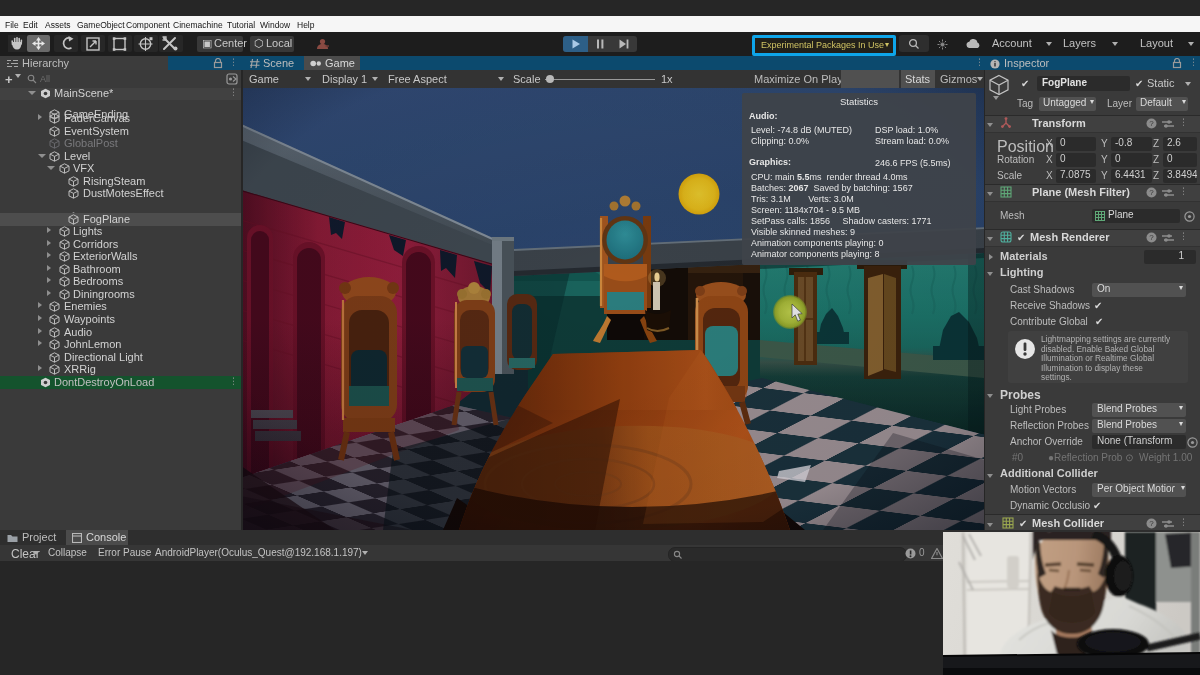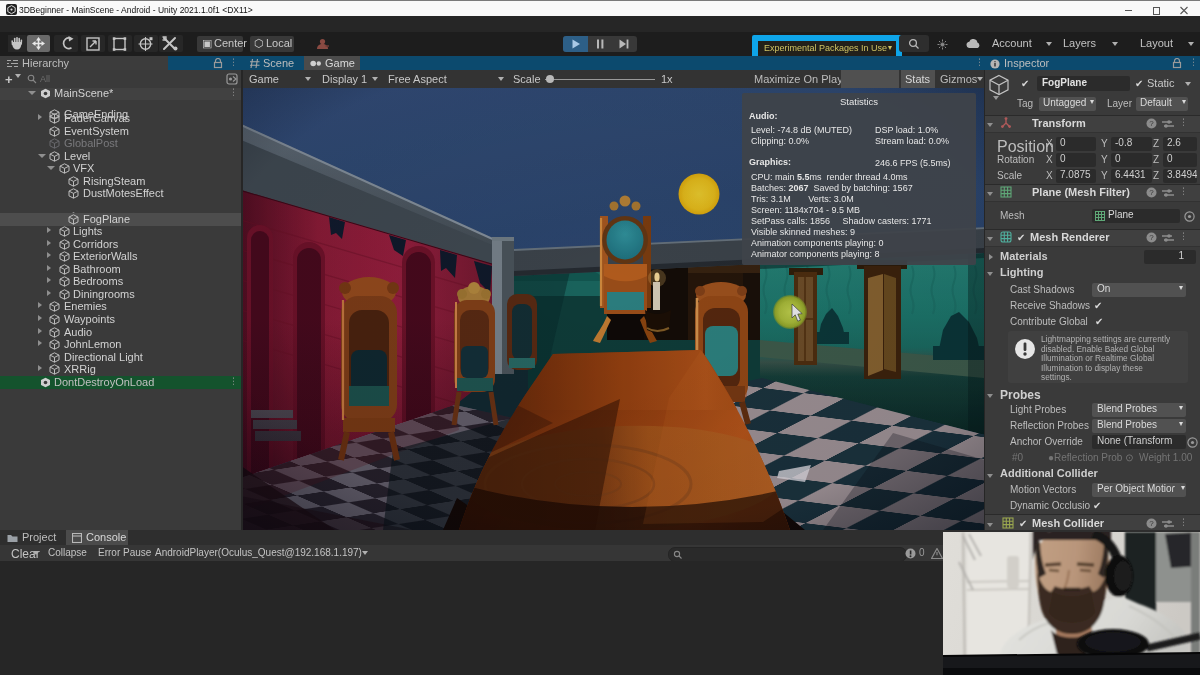--- a/index.html
+++ b/index.html
@@ -31,34 +31,32 @@
 .ifield{position:absolute;background:#2b2b2b;border-radius:2px;color:#cfcfcf;font-size:10px;}
 .idrop{position:absolute;background:#515151;border-radius:2px;color:#dadada;font-size:10px;}
 .bold{font-weight:bold;}
 .chk{position:absolute;color:#d8d8d8;font-size:10px;}
 
 #console{left:0;top:530px;width:1200px;height:127px;background:#262626;}
 </style></head>
 <body>
 <div id="stage">
 
-<div class="abs" id="titlebar">
- <svg class="abs" style="left:6px;top:3px" width="11" height="11" viewBox="0 0 11 11">
-        <rect x="0" y="0" width="11" height="11" rx="2" fill="#222"></rect>
-        <path d="M5.5 1.6 9.2 3.7 9.2 7.6 5.5 9.7 1.8 7.6 1.8 3.7Z" fill="none" stroke="#ddd" stroke-width="1"></path>
-        <circle cx="5.5" cy="5.6" r="1.1" fill="#ddd"></circle>
-      </svg>
- <div class="abs txt t">3DBeginner - MainScene - Android - Unity 2021.1.0f1 &lt;DX11&gt;</div>
- <div class="abs" style="left:1125px;top:9px;width:7px;height:1px;background:#555"></div>
- <div class="abs" style="left:1153px;top:6px;width:5px;height:6px;border:1px solid #555"></div>
- <svg class="abs" style="left:1180px;top:5px" width="8" height="9">
-        <path d="M0.5 1 L7.5 8 M7.5 1 L0.5 8" stroke="#555" stroke-width="1.1"></path>
-      </svg>
-</div>
-
+
+<div class="abs" id="menubar">
+ <div class="mitem" style="left:5px">File</div>
+ <div class="mitem" style="left:23px">Edit</div>
+ <div class="mitem" style="left:45px">Assets</div>
+ <div class="mitem" style="left:77px">GameObject</div>
+ <div class="mitem" style="left:126px">Component</div>
+ <div class="mitem" style="left:173px">Cinemachine</div>
+ <div class="mitem" style="left:227px">Tutorial</div>
+ <div class="mitem" style="left:260px">Window</div>
+ <div class="mitem" style="left:297px">Help</div>
+</div>
 
 <div class="abs" id="toolbar">
  <svg class="abs" style="left:8px;top:3px" width="330" height="18" viewBox="0 0 330 18">
   <rect x="-3" y="0" width="22" height="17" rx="2" fill="#272727"></rect>
   <rect x="46" y="0" width="24" height="17" rx="2" fill="#272727"></rect>
   <rect x="73" y="0" width="24" height="17" rx="2" fill="#272727"></rect>
   <rect x="100" y="0" width="24" height="17" rx="2" fill="#272727"></rect>
   <rect x="126" y="0" width="24" height="17" rx="2" fill="#272727"></rect>
   <rect x="151" y="0" width="24" height="17" rx="2" fill="#272727"></rect>
 
@@ -117,21 +115,21 @@
           </svg>
         </div>
   <svg class="abs" style="left:32px;top:3px" width="10" height="10">
           <path d="M2 0.5 L4 0.5 L4 9.5 L2 9.5Z M6.4 0.5 L8.4 0.5 L8.4 9.5 L6.4 9.5Z" fill="#b8b8b8"></path>
         </svg>
   <svg class="abs" style="left:56px;top:3px" width="11" height="10">
           <path d="M0.5 0.5 L7 5 L0.5 9.5Z" fill="#b8b8b8"></path>
           <rect x="7.6" y="0.5" width="1.8" height="9" fill="#b8b8b8"></rect>
         </svg>
  </div>
- <div class="abs" style="left:752px;top:3px;width:138px;height:15px;background:#22201a;border:6px solid #0ea5e9;border-radius:2px;">
+ <div class="abs" style="left:752px;top:3px;width:138px;height:15px;background:#22201a;border:3px solid #0ea5e9;border-radius:2px;">
   <span style="position:absolute;left:6px;top:2px;font-size:9px;color:#cfc263;white-space:nowrap">Experimental Packages In Use</span>
   <span style="position:absolute;right:4px;top:2px;font-size:8px;color:#cfc263">▾</span>
  </div>
  <div class="abs" style="left:899px;top:3px;width:30px;height:17px;background:#2e2e2e;border-radius:3px;">
   <svg class="abs" style="left:9px;top:3px" width="12" height="12">
           <circle cx="5" cy="5" r="3.4" fill="none" stroke="#b9b9b9" stroke-width="1.3"></circle>
           <path d="M7.5 7.5 L10.5 10.5" stroke="#b9b9b9" stroke-width="1.3"></path>
         </svg>
  </div>
  <svg class="abs" style="left:936px;top:7px" width="13" height="11" viewBox="0 0 13 11">

